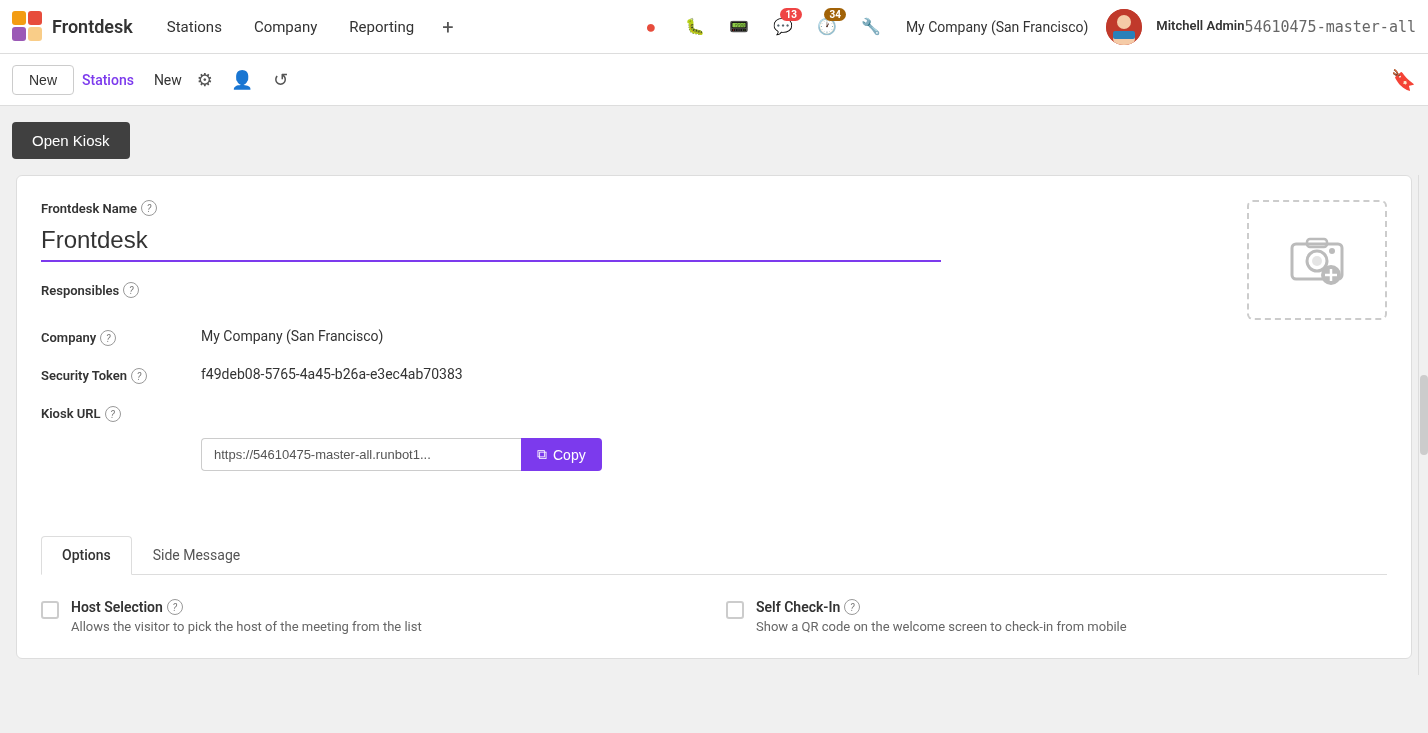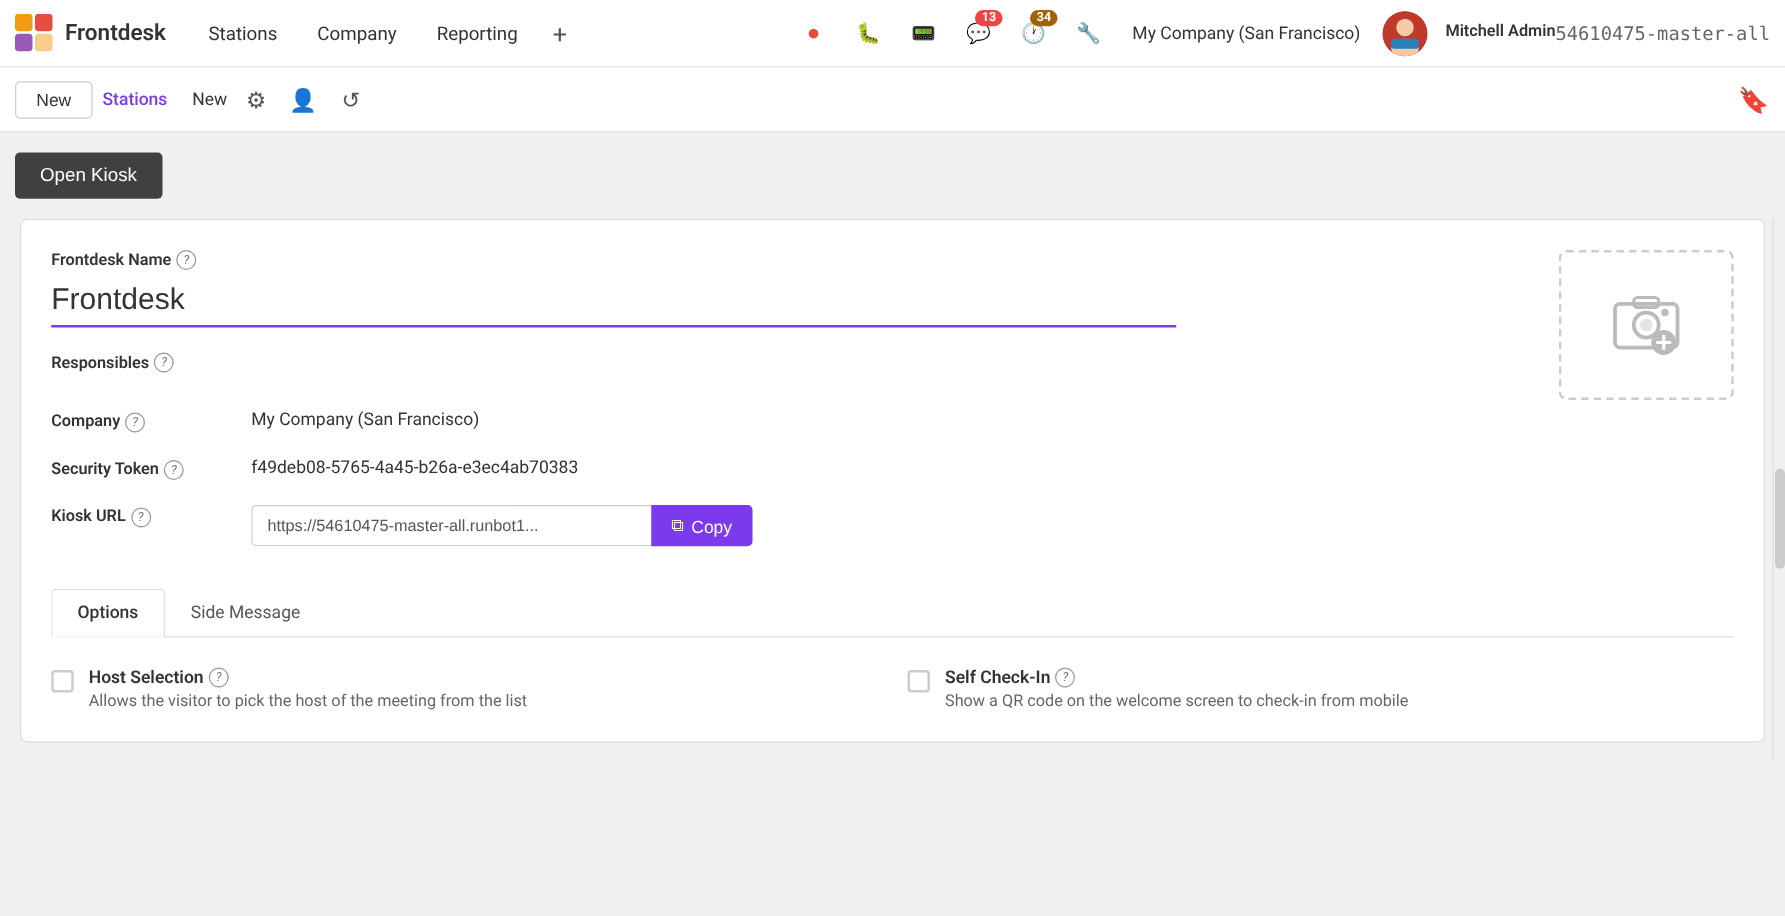--- a/index.html
+++ b/index.html
@@ -60,39 +60,39 @@
     .form-row { margin-bottom: 20px; }
     .form-label { font-size: 13px; font-weight: 600; color: #333; margin-bottom: 4px; display: flex; align-items: flex-end; gap: 4px; }
     .help-icon { width: 16px; height: 16px; border-radius: 50%; border: 1px solid #999; display: inline-flex; align-items: center; justify-content: center; font-size: 10px; color: #777; cursor: pointer; font-style: italic; font-weight: 400; }
     .form-input {
       width: 100%; border: none; border-bottom: 2px solid #7c3aed;
       padding: 6px 0; font-size: 24px; color: #333; outline: none;
       background: transparent;
     }
 
     
-    .kiosk-url-row { display: flex; align-items: flex-end; gap: 0; }
+    .kiosk-url-row { display: flex; align-items: flex-end; gap: 0; margin-top: 34px; }
     .kiosk-url-input {
       border: 1px solid #ccc; border-radius: 4px 0 0 4px;
       padding: 8px 12px; font-size: 13px; color: #555;
       background: #fff; width: 320px; outline: none;
       border-right: none;
     }
     .btn-copy {
       background: #7c3aed; color: #fff; border: none;
       border-radius: 0 4px 4px 0; padding: 8px 16px;
       font-size: 14px; font-weight: 500; cursor: pointer;
       display: flex; align-items: center; gap: 6px;
     }
 
     
     .tabs { display: flex; border-bottom: 1px solid #ddd; margin-top: 24px; margin-bottom: 0; }
     .tab {
       padding: 10px 20px; font-size: 14px; cursor: pointer; border-radius: 4px 4px 0 0;
-      color: #555; border: 1px solid transparent;
+      color: #555; border: 1px solid transparent; margin-top: 31px;
     }
     .tab.active {
       border: 1px solid #ddd; border-bottom: 1px solid #fff;
       color: #333; font-weight: 500; background: #fff; margin-bottom: -1px;
     }
 
     
     .options-section { padding: 24px 0 0 0; }
     .options-grid { display: grid; grid-template-columns: 1fr 1fr; gap: 24px; }
     .option-item { display: flex; align-items: flex-start; gap: 12px; }

